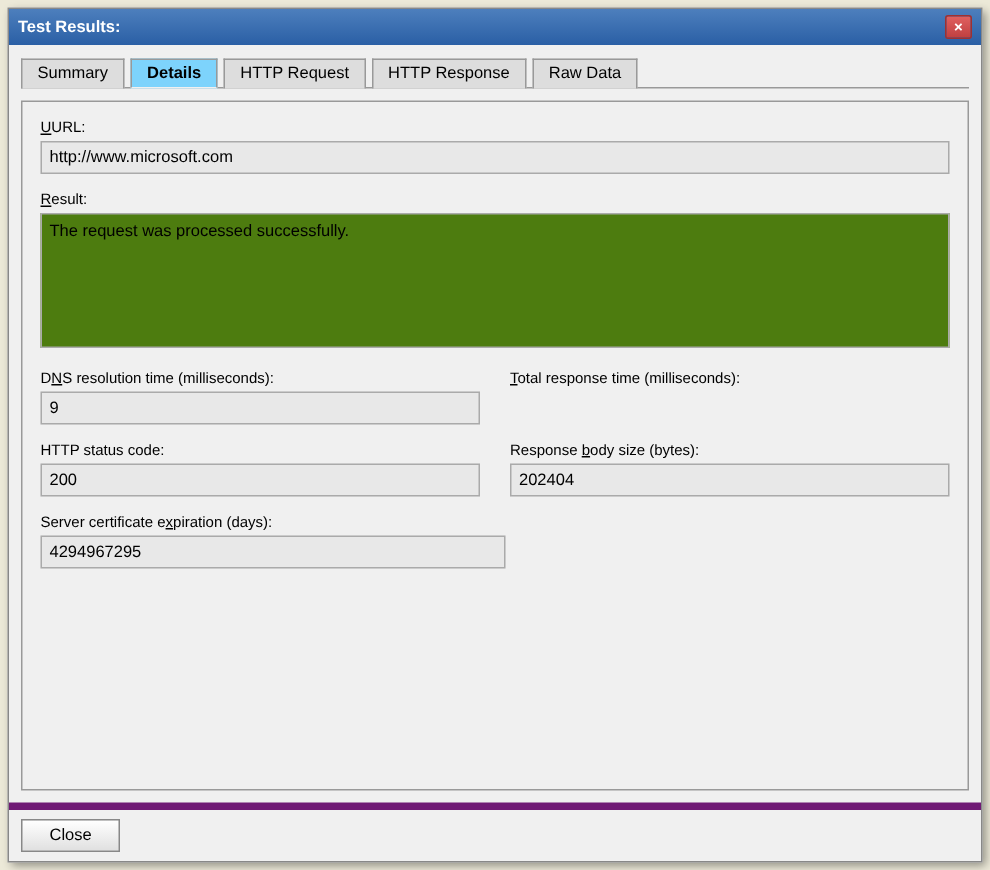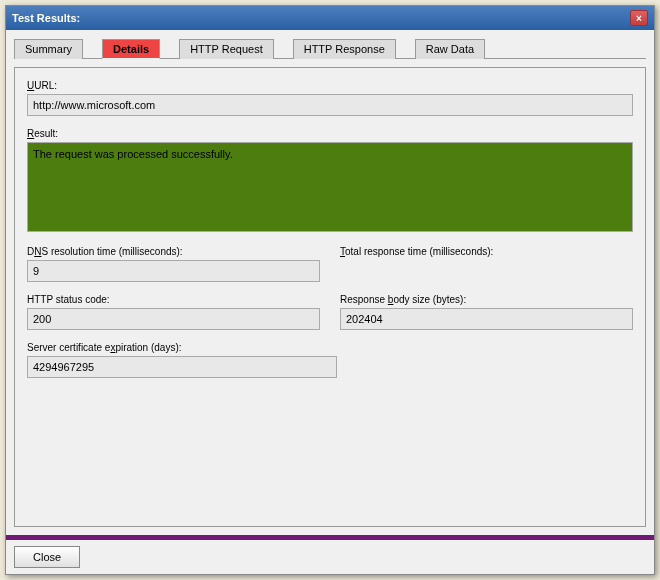--- a/index.html
+++ b/index.html
@@ -67,28 +67,28 @@
       margin-bottom: 8px;
     }
 
     .tab {
       padding: 3px 10px;
       border: 1px solid #999;
       border-bottom: none;
       background: #ddd;
       cursor: pointer;
       font-size: 11px;
-      margin-right: 19px;
+      margin-right: 4px;
       color: #000;
       position: relative;
       top: 1px;
     }
 
     .tab.active {
-      background: #ef4444;
+      background: #7dd3fc;
       border-bottom: 1px solid #f0f0f0;
       z-index: 1;
       font-weight: bold;
     }
 
     .content-panel {
       background: #f0f0f0;
       border: 1px solid #999;
       padding: 12px;
       min-height: 460px;

